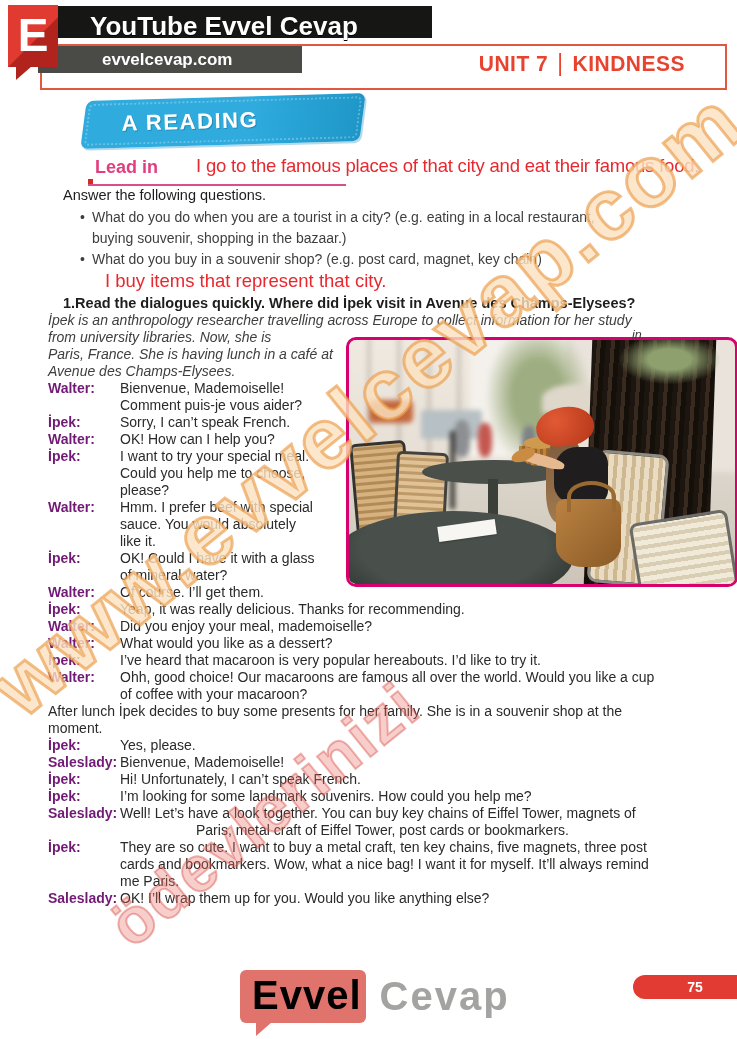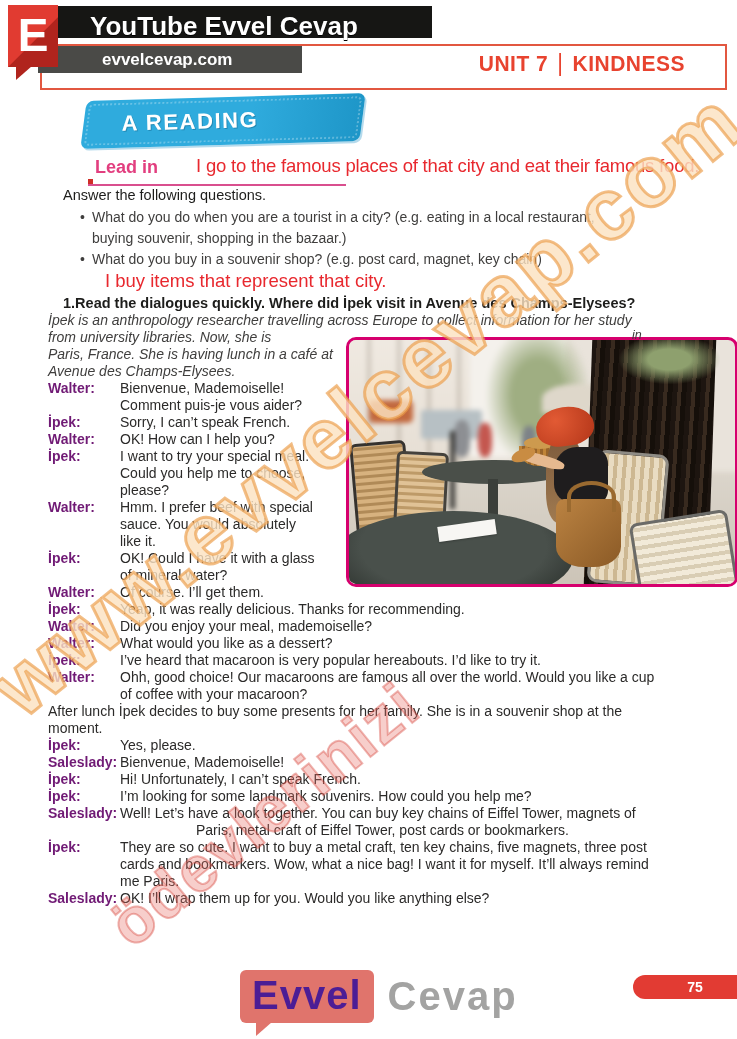--- a/index.html
+++ b/index.html
@@ -107,22 +107,22 @@
 
   
   .wm{position:absolute;z-index:5;pointer-events:none;white-space:nowrap;font-weight:bold;transform-origin:0 50%;}
   .wm1{left:4px;top:648px;font-size:86px;letter-spacing:3px;transform:rotate(-39deg);
        color:rgba(251,226,193,.82);-webkit-text-stroke:3px rgba(235,155,70,.65);}
   .wm2{left:118px;top:896px;font-size:64px;letter-spacing:2px;transform:rotate(-39deg);
        color:rgba(232,112,102,.34);-webkit-text-stroke:2px rgba(214,70,60,.4);}
 
   
   .flogo{position:absolute;left:240px;top:970px;z-index:2;display:flex;align-items:center;}
-  .f-evvel{position:relative;display:inline-block;background:#e0746c;color:#4c1d95;font-size:40px;font-weight:bold;
-           padding:3px 12px 5px 12px;border-radius:6px;letter-spacing:1px;}
+  .f-evvel{position:relative;display:inline-block;background:#e0746c;color:#000000;font-size:40px;font-weight:bold;
+           padding:3px 4px 5px 12px;border-radius:6px;letter-spacing:1px;}
   .f-evvel::after{content:"";position:absolute;left:16px;bottom:-13px;width:0;height:0;
            border-top:14px solid #e0746c;border-right:16px solid transparent;}
   .f-cevap{display:inline-block;color:#a3a3a2;font-size:40px;font-weight:bold;margin-left:14px;letter-spacing:2px;}
   .page-badge{position:absolute;left:613px;top:975px;width:124px;height:24px;z-index:2;background:#e23b33;
            border-radius:13px 0 0 13px;color:#fff;font-size:14px;font-weight:bold;text-align:center;line-height:24px;margin-left:20px;}
 </style>
 </head>
 <body>
 
 <div class="page">

